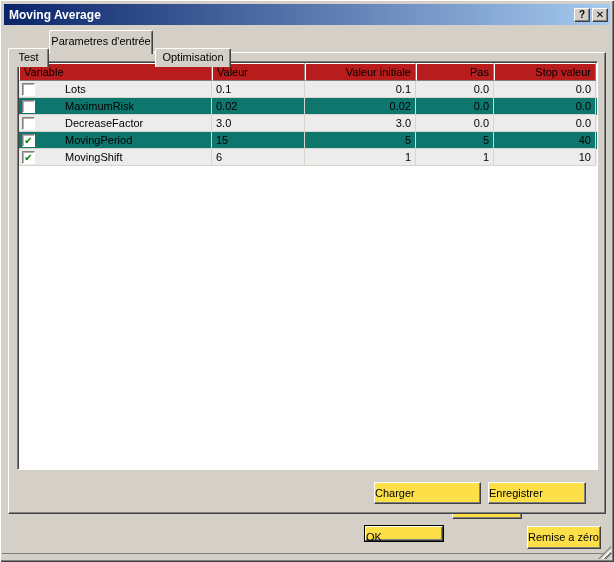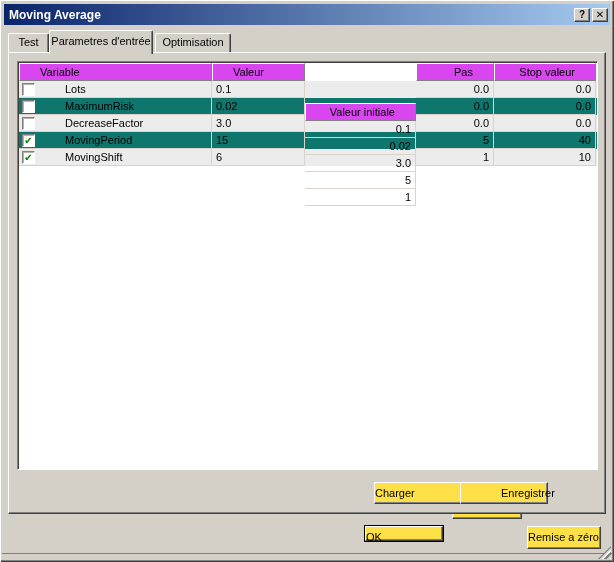--- a/index.html
+++ b/index.html
@@ -19,63 +19,63 @@
             border:1px solid; border-color:#ffffff #404040 #404040 #ffffff;
             box-shadow: inset -1px -1px 0 #808080;
             font-family:inherit; font-size:10px; font-weight:bold; line-height:11px; text-align:center;
             padding:0; cursor:default; }
 
   
   .tab { position:absolute; background:#d4d0c8; text-align:center;
          border:1px solid; border-color:#ffffff #404040 #d4d0c8 #ffffff;
          box-shadow: inset -1px 0 0 #808080;
          border-top-left-radius:2px; border-top-right-radius:2px; }
-  .tab.inactive { top:33px; height:19px; line-height:17px; z-index:2; border-bottom:none; }
+  .tab.inactive { top:48px; height:19px; line-height:17px; z-index:2; border-bottom:none; }
   .tab.active   { top:30px; height:24px; line-height:20px; z-index:3; border-bottom:none; }
   #tab-test  { left:8px;  width:41px; }
   #tab-param { left:49px; width:104px; }
   #tab-opt   { left:155px; width:76px; }
 
   
   .panel { position:absolute; left:8px; top:52px; width:598px; height:462px; background:#d4d0c8;
            border:1px solid; border-color:#ffffff #404040 #404040 #ffffff;
            box-shadow: inset -1px -1px 0 #808080; z-index:1; }
 
   
   .tableframe { position:absolute; left:8px; top:8px; width:581px; height:409px; background:#ffffff;
                 border:1px solid; border-color:#808080 #ffffff #ffffff #808080;
                 box-shadow: inset 1px 1px 0 #404040; padding:1px 0 0 1px; overflow:hidden; }
   .hrow { display:flex; height:18px; }
-  .hcell { background:#d946ef; height:18px; line-height:16px; padding:0 20px;
+  .hcell { background:#b91c1c; height:18px; line-height:16px; padding:0 4px;
            border:1px solid; border-color:#ffffff #808080 #808080 #ffffff;
            white-space:nowrap; overflow:hidden; }
   .drow { display:flex; height:17px; background:#0f766e; }
   .drow.alt { background:#ececec; }
   .dcell { height:17px; line-height:16px; padding:0 4px;
            border-right:1px solid #d8d4cc; border-bottom:1px solid #d8d4cc;
            white-space:nowrap; overflow:hidden; }
   .c0 { width:193px; text-align:left; }
   .c1 { width:93px;  }
-  .c2 { width:111px; text-align:right;margin-top:40px; }
+  .c2 { width:111px; text-align:right; }
   .c3 { width:78px;  text-align:right; }
   .c4 { width:102px; text-align:right; }
   .dcell.c0 { display:flex; align-items:center; padding-left:3px;gap:24px; }
   .checkbox { width:13px; height:13px; flex:0 0 13px; margin-right:6px; background:#ffffff;
               border:1px solid; border-color:#808080 #ffffff #ffffff #808080;
               box-shadow: inset 1px 1px 0 #b5b2aa;
               font-size:10px; line-height:11px; text-align:center;
               color:#008000; font-weight:bold; }
 
   
   .btn { position:absolute; background:#fde047; text-align:left;
          border:1px solid; border-color:#ffffff #404040 #404040 #ffffff;
          box-shadow: inset -1px -1px 0 #808080;
          font-family:inherit; font-size:11px; padding:0; cursor:default; }
   #btn-charger     { left:365px; top:429px; width:107px; height:22px; line-height:20px; }
-  #btn-enregistrer { left:451px; top:429px; width:88px; height:22px; line-height:20px;padding-left:40px; }
+  #btn-enregistrer { left:479px; top:429px; width:98px; height:22px; line-height:20px; }
   #btn-ok     { left:365px; top:526px; width:78px; height:15px; line-height:21px;
                 box-shadow: 0 0 0 1px #000000, inset -1px -1px 0 #808080; }
   #btn-annuler{ left:452px; top:496px; width:70px; height:23px; line-height:21px; }
   #btn-remise { left:527px; top:526px; width:74px; height:23px; line-height:21px; }
 
   .bottomline { position:absolute; left:2px; right:2px; top:553px; height:1px; background:#808080; }
 
   .grip { position:absolute; right:3px; bottom:3px; width:13px; height:13px;
           clip-path:polygon(100% 0, 100% 100%, 0 100%);
           background:repeating-linear-gradient(135deg, #d4d0c8 0 2px, #ffffff 2px 3px, #808080 3px 5px); }

